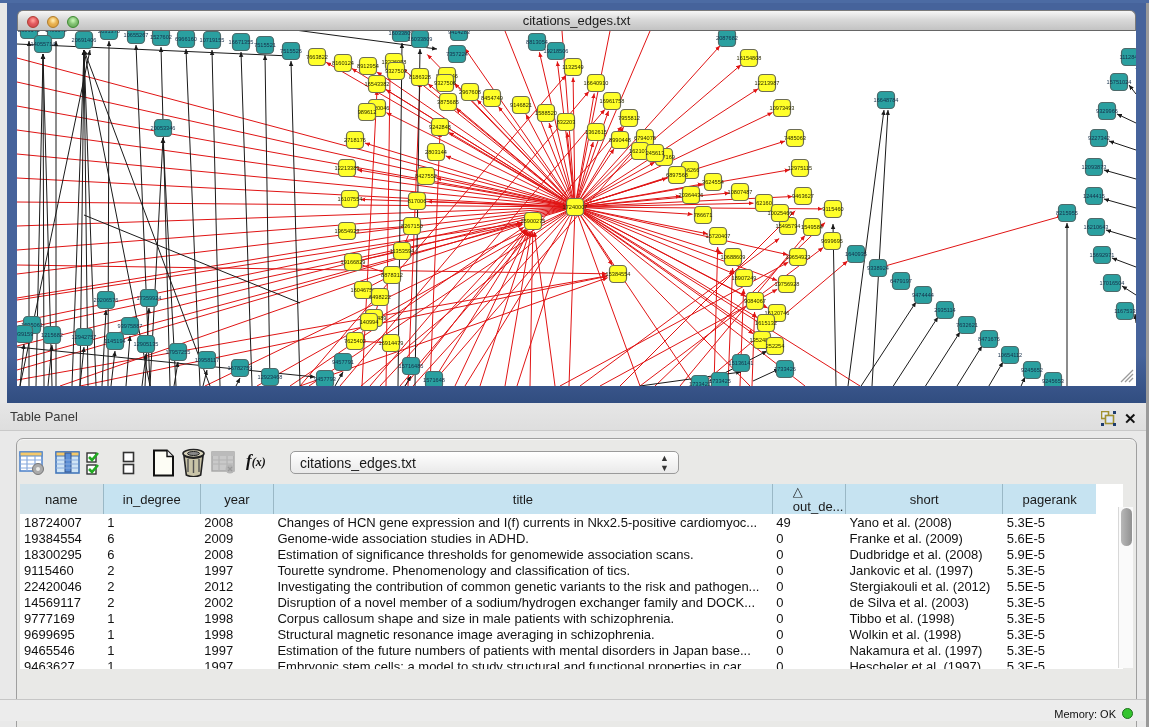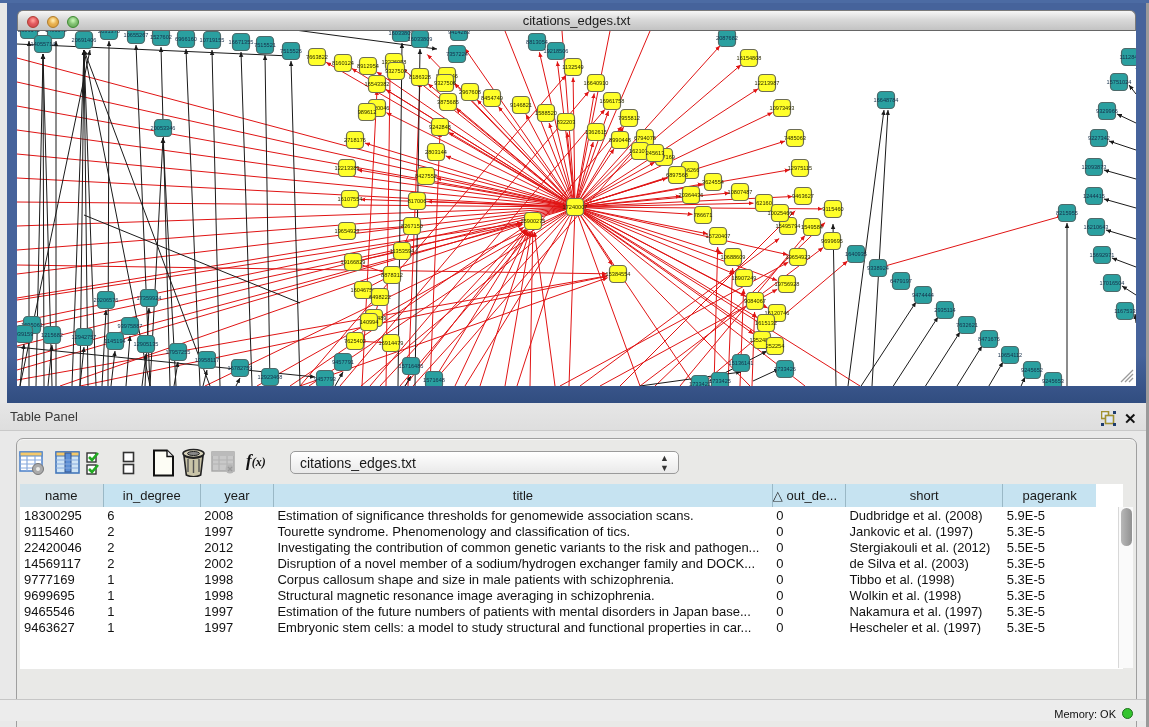--- a/index.html
+++ b/index.html
@@ -630,24 +630,42 @@
             <col style="width:73px">
             <col style="width:157px">
             <col style="width:93px">
         </colgroup>
         <tbody>
             <tr>
           <th class="first">name</th>
               <th>in_degree</th>
               <th>year</th>
               <th>title</th>
-          <th style="text-align:left;padding-left:0">△ out_de...</th>
+          <th style="text-align:left;padding-left:20px">△ out_de...</th>
               <th>short</th>
               <th>pagerank</th>
         </tr>
+        <tr>
+              <td>18724007</td>
+              <td>1</td>
+              <td>2008</td>
+              <td>Changes of HCN gene expression and I(f) currents in Nkx2.5-positive cardiomyoc...</td>
+              <td>49</td>
+              <td>Yano et al. (2008)</td>
+              <td>5.3E-5</td>
+            </tr>
+<tr>
+              <td>19384554</td>
+              <td>6</td>
+              <td>2009</td>
+              <td>Genome-wide association studies in ADHD.</td>
+              <td>0</td>
+              <td>Franke et al. (2009)</td>
+              <td>5.6E-5</td>
+            </tr>
 <tr>
               <td>18300295</td>
               <td>6</td>
               <td>2008</td>
               <td>Estimation of significance thresholds for genomewide association scans.</td>
               <td>0</td>
               <td>Dudbridge et al. (2008)</td>
               <td>5.9E-5</td>
             </tr>
 <tr>

